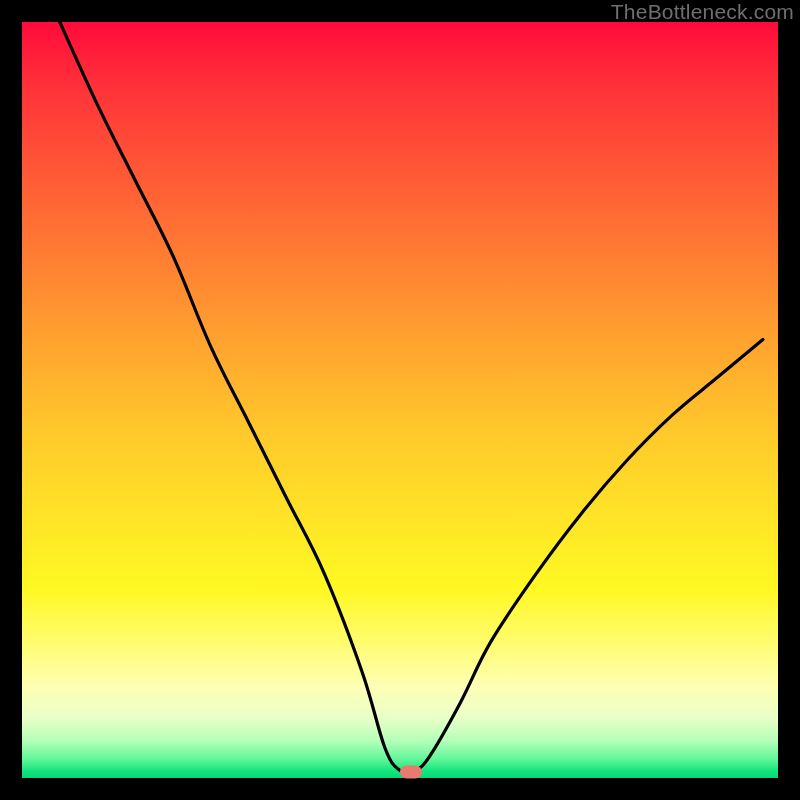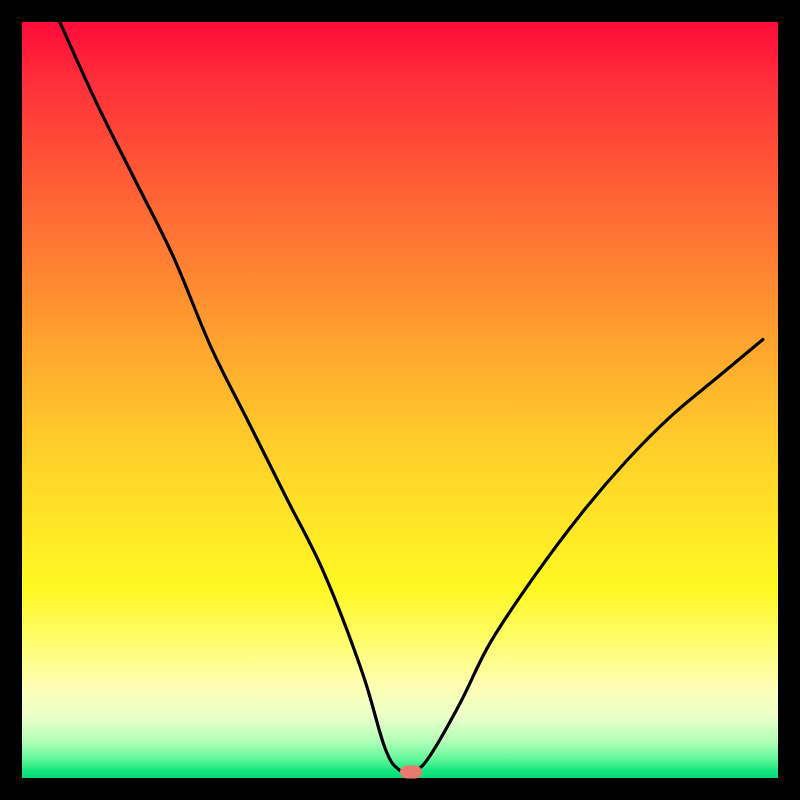--- a/index.html
+++ b/index.html
@@ -75,13 +75,14 @@
 
 <div class="stage">
 
   <div class="plot">
     <svg class="curve" viewBox="0 0 756 756" preserveAspectRatio="none">
       <path d="M 37.800000000000004,0 C 44.604000000000006,14.968799999999995 61.99200000000001,54.58319999999997 75.60000000000001,83.15999999999997 C 89.20800000000001,111.73679999999996 99.79199999999999,131.54399999999998 113.39999999999999,158.76 C 127.008,185.976 137.592,204.4224 151.20000000000002,234.36 C 164.80800000000002,264.29760000000005 175.392,295.14240000000007 189,325.08000000000004 C 202.608,355.0176 213.19199999999998,373.464 226.79999999999998,400.68 C 240.408,427.896 250.99199999999996,449.064 264.59999999999997,476.28000000000003 C 278.20799999999997,503.49600000000004 288.79200000000003,520.5816 302.40000000000003,551.88 C 316.00800000000004,583.1784 329.3136,618.8616 340.2,650.16 C 351.08639999999997,681.4584 356.076,708.0695999999999 362.88,725.76 C 369.68399999999997,743.4504000000001 372.5568,744.3576 378,748.44 C 383.4432,752.5224000000001 387.6768,751.1616 393.12,748.44 C 398.5632,745.7184000000001 400.0752,745.5672000000001 408.24,733.32 C 416.4048,721.0728 427.5936,700.812 438.47999999999996,680.4 C 449.36639999999994,659.9879999999999 455.11199999999997,643.0536000000001 468.71999999999997,619.9200000000001 C 482.328,596.7864000000001 497.75040000000007,575.0136 514.08,551.88 C 530.4096000000001,528.7464 543.1103999999999,511.812 559.4399999999999,491.40000000000003 C 575.7696,470.98800000000006 588.4704,456.17040000000003 604.8000000000001,438.48 C 621.1296000000001,420.7896 633.8303999999999,408.0888 650.16,393.12 C 666.4896,378.1512 679.1904,368.928 695.52,355.32 C 711.8496,341.712 732.7152,324.324 740.88,317.52000000000004" fill="none" stroke="#000" stroke-width="3.2" stroke-linecap="round" stroke-linejoin="round"></path>
     </svg>
     <div class="marker" style="left: 389.34px; top: 749.952px;"></div>
   </div>
 
+  <div class="watermark">TheBottleneck.com</div>
 </div>
 
 </body></html>

